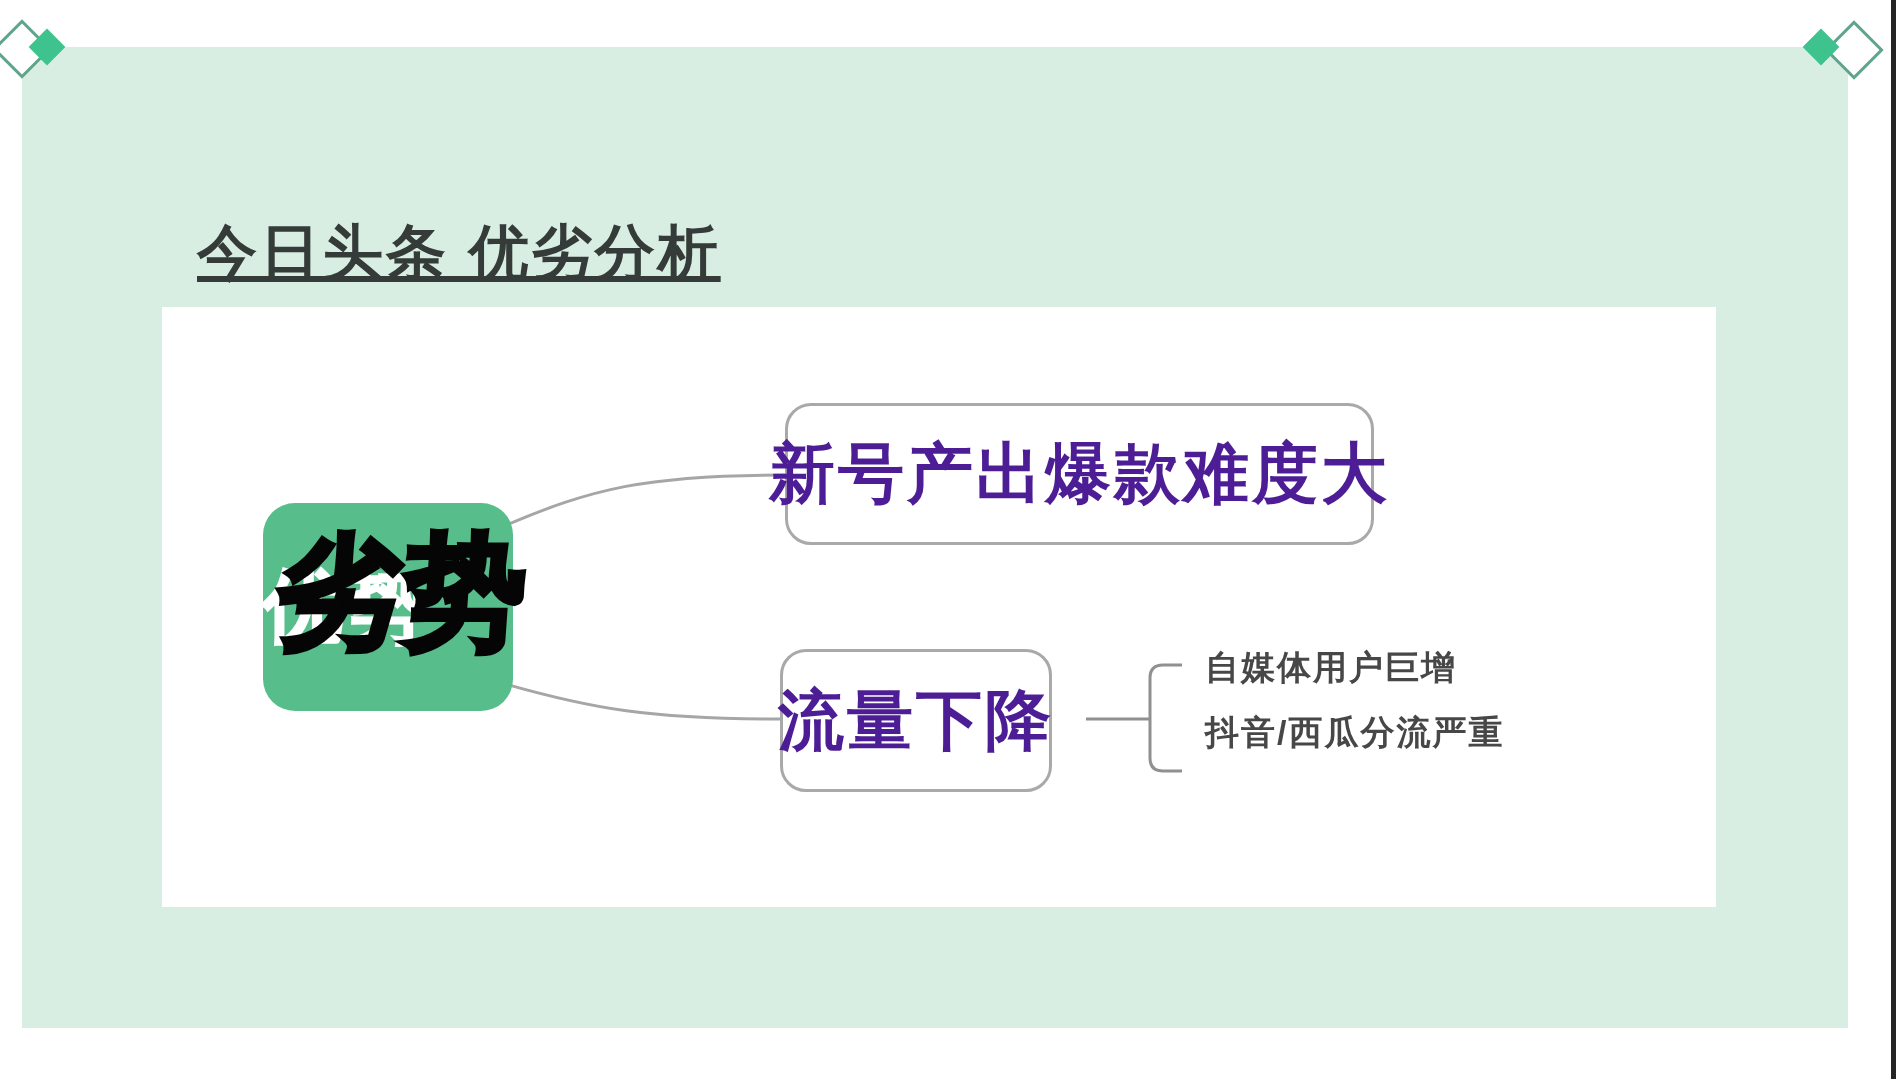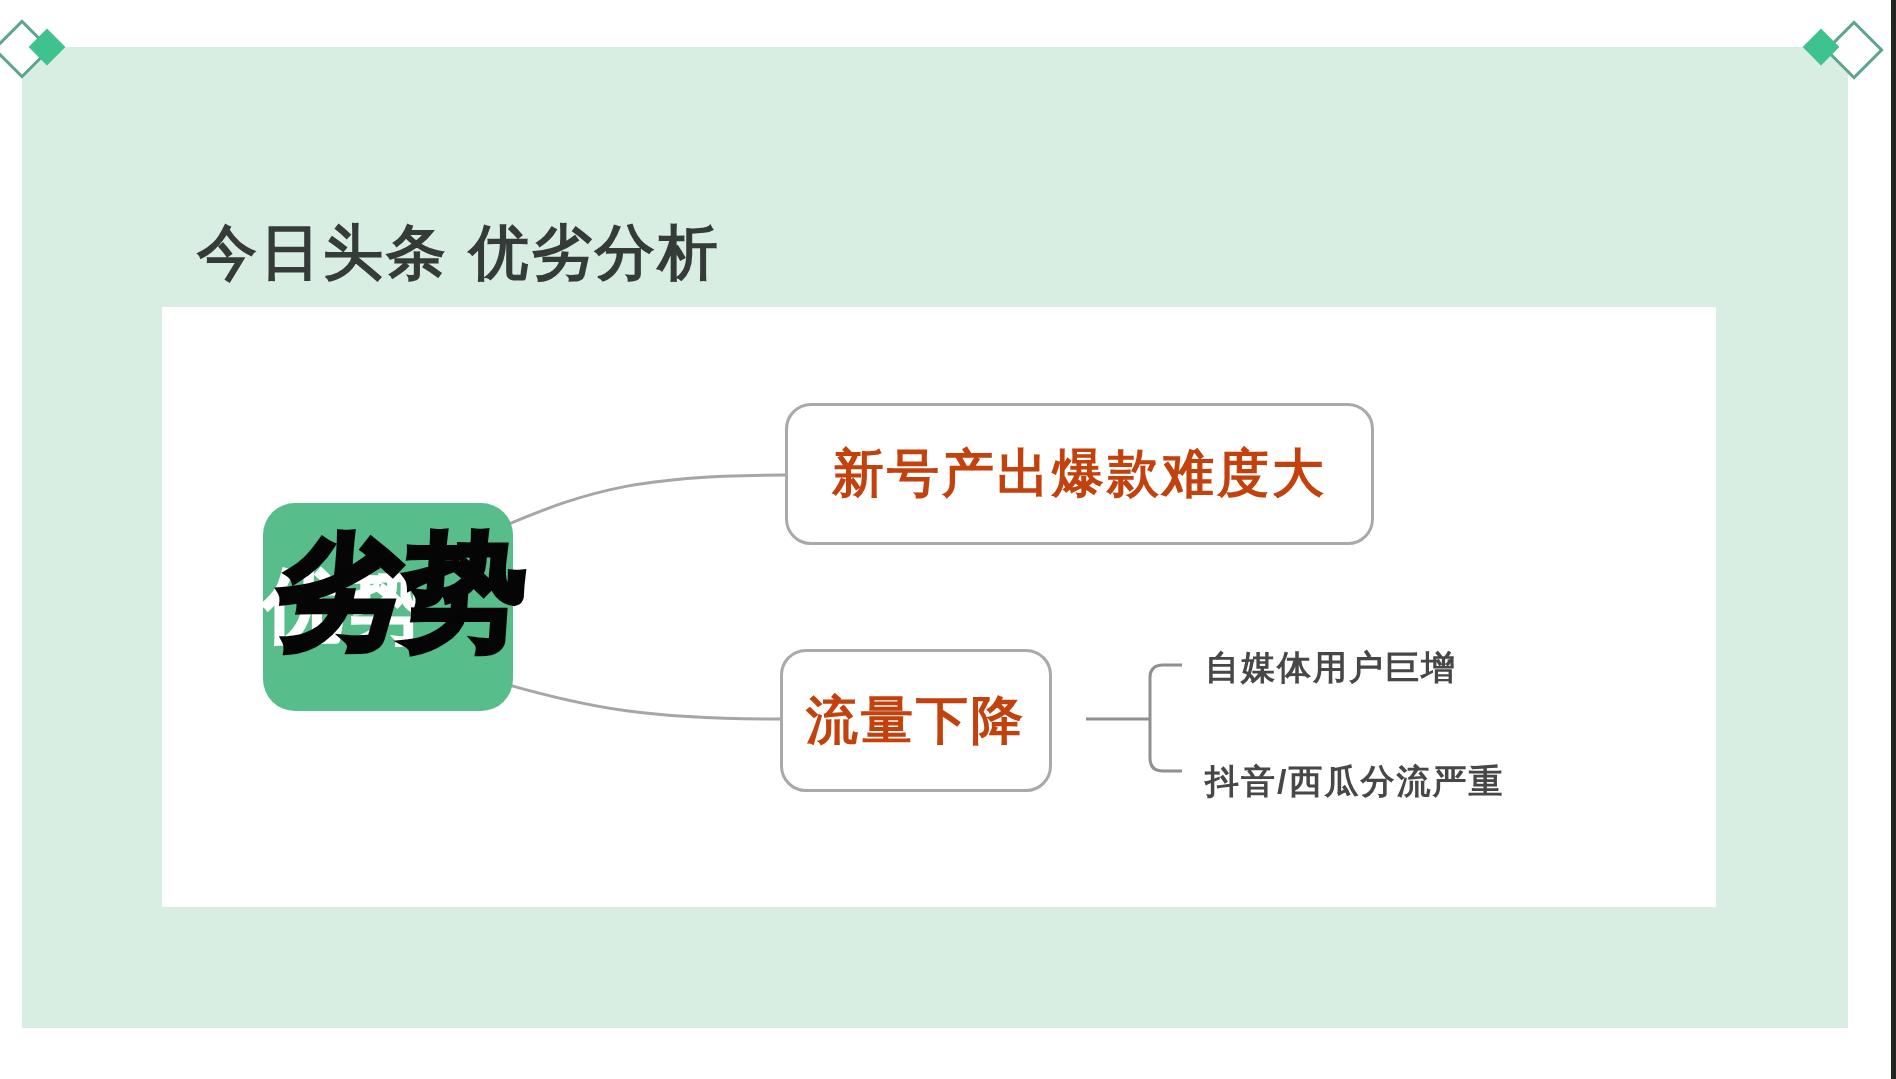--- a/index.html
+++ b/index.html
@@ -22,20 +22,21 @@
   .d-solid{width:26px;height:26px;background:#3ec38e;z-index:3;}
   #d-tl-outline{left:1px;top:28px;}
   #d-tl-solid{left:34px;top:34px;}
   #d-tr-solid{left:1808px;top:34px;}
   #d-tr-outline{left:1833px;top:29px;}
   
   .title{
     position:absolute;left:197px;top:213px;z-index:5;
     font-size:60px;font-weight:700;color:#353b38;letter-spacing:3px;
     white-space:nowrap;
+    text-decoration:underline;
   }
   
   .canvas{
     position:absolute;left:162px;top:307px;width:1554px;height:600px;
     background:#ffffff;z-index:4;
   }
   
   svg.connectors{position:absolute;left:0;top:0;width:1896px;height:1079px;z-index:5;}
   
   .root-node{
@@ -55,31 +56,31 @@
   }
   
   .branch-box{
     position:absolute;background:#ffffff;border:3px solid #a9a9a9;
     border-radius:26px;z-index:6;box-sizing:border-box;
     display:flex;align-items:center;justify-content:center;
   }
   #branch-1{left:785px;top:403px;width:589px;height:142px;}
   #branch-2{left:780px;top:649px;width:272px;height:143px;}
   .branch-label{
-    font-size:52px;font-weight:700;color:#c2410c;letter-spacing:3px;
+    font-size:66px;font-weight:700;color:#4c1d95;letter-spacing:3px;
     white-space:nowrap;
     text-align:right;
   }
   
   .leaf-label{
     position:absolute;z-index:6;font-size:34px;font-weight:700;color:#474747;
     letter-spacing:2px;white-space:nowrap;
   }
   #leaf-1{left:1205px;top:645px;}
-  #leaf-2{left:1205px;top:759px;text-align:center;}
+  #leaf-2{left:1205px;top:710px;text-align:center;}
 </style>
 </head>
 <body>
 
 <div class="panel"></div>
 
 <div class="edge-line"></div>
 
 <div class="diamond d-outline" id="d-tl-outline"></div>
 <div class="diamond d-solid" id="d-tl-solid"></div>

